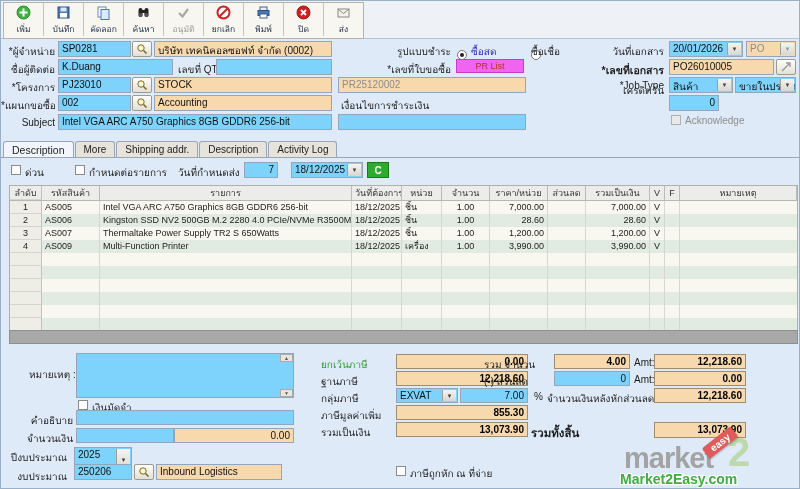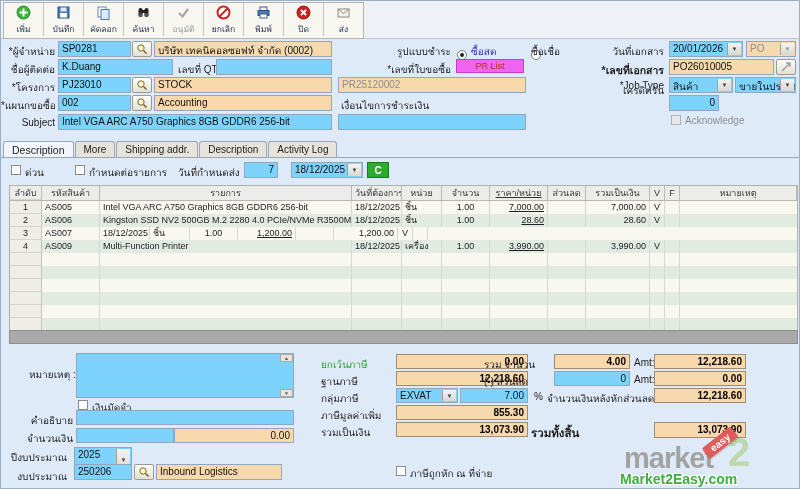--- a/index.html
+++ b/index.html
@@ -33,21 +33,21 @@
   
   .grid{position:absolute;left:8px;top:184px;width:787px;background:#f8f7f0;border:1px solid #b0b0a8;}
   .grow{display:flex;height:13px;line-height:13px;font-size:9px;color:#222;}
   .grow.hdr{height:14px;line-height:14px;background:#ececea;border-bottom:1px solid #b8b8b0;color:#333;}
   .grow.alt{background:#e1ebe2;}
   .gc{border-right:1px solid #d7d7cf;padding:0 3px;white-space:nowrap;overflow:hidden;box-sizing:border-box;}
   .hdr .gc{border-right:1px solid #bcbcb4;text-align:center;}
   .gc.seq{background:#eeede6;border-right:1px solid #c2c2ba;border-bottom:1px solid #d5d5cd;text-align:center;}
   .hdr .gc.seq{background:#ececea;}
   .c0{width:32px;}.c1{width:58px;}.c2{width:252px;}.c3{width:50px;text-align:right;}
-  .c4{width:40px;}.c5{width:48px;text-align:center;}.c6{width:58px;text-align:right;text-decoration:underline;}
+  .c4{width:40px;}.c5{width:48px;text-align:center;}.c6{width:58px;text-align:right;}
   .c7{width:38px;text-align:right;}.c8{width:64px;text-align:right;}
   .c9{width:15px;text-align:center;}.c10{width:15px;text-align:center;}.c11{flex:1;border-right:none;}
   .hscroll{position:absolute;left:8px;top:329px;width:787px;height:12px;background:#a9a9a9;border:1px solid #8f8f8f;}
   
   .taxval{background:#f8d9ae;border:1px solid #a08c6e;font-size:10px;font-weight:bold;text-align:right;padding:1px 3px;white-space:nowrap;}
   .logo-market{font-size:29px;font-weight:bold;color:#a3a3a3;letter-spacing:-1px;}
   .logo-2{font-size:40px;font-weight:bold;color:#bdd8aa;}
   .logo-site{font-size:14px;font-weight:bold;color:#3fae3f;text-shadow:-1px -1px 0 #fff,1px -1px 0 #fff,-1px 1px 0 #fff,1px 1px 0 #fff;}
   .easytag{position:absolute;background:#e25b5b;color:#fff;font-size:10px;font-weight:bold;padding:1px 7px;transform:rotate(-38deg);border-radius:2px;box-shadow:0 1px 2px rgba(0,0,0,.3);}
 </style>
@@ -269,20 +269,21 @@
       <div class="gc c6">28.60</div>
       <div class="gc c7"></div>
       <div class="gc c8">28.60</div>
       <div class="gc c9">V</div>
       <div class="gc c10"></div>
       <div class="gc c11"></div>
     </div>
     <div class="grow">
       <div class="gc c0 seq">3</div>
       <div class="gc c1">AS007</div>
+      <div class="gc c2">Thermaltake Power Supply TR2 S 650Watts</div>
       <div class="gc c3">18/12/2025</div>
       <div class="gc c4">ชิ้น</div>
       <div class="gc c5">1.00</div>
       <div class="gc c6">1,200.00</div>
       <div class="gc c7"></div>
       <div class="gc c8">1,200.00</div>
       <div class="gc c9">V</div>
       <div class="gc c10"></div>
       <div class="gc c11"></div>
     </div>

